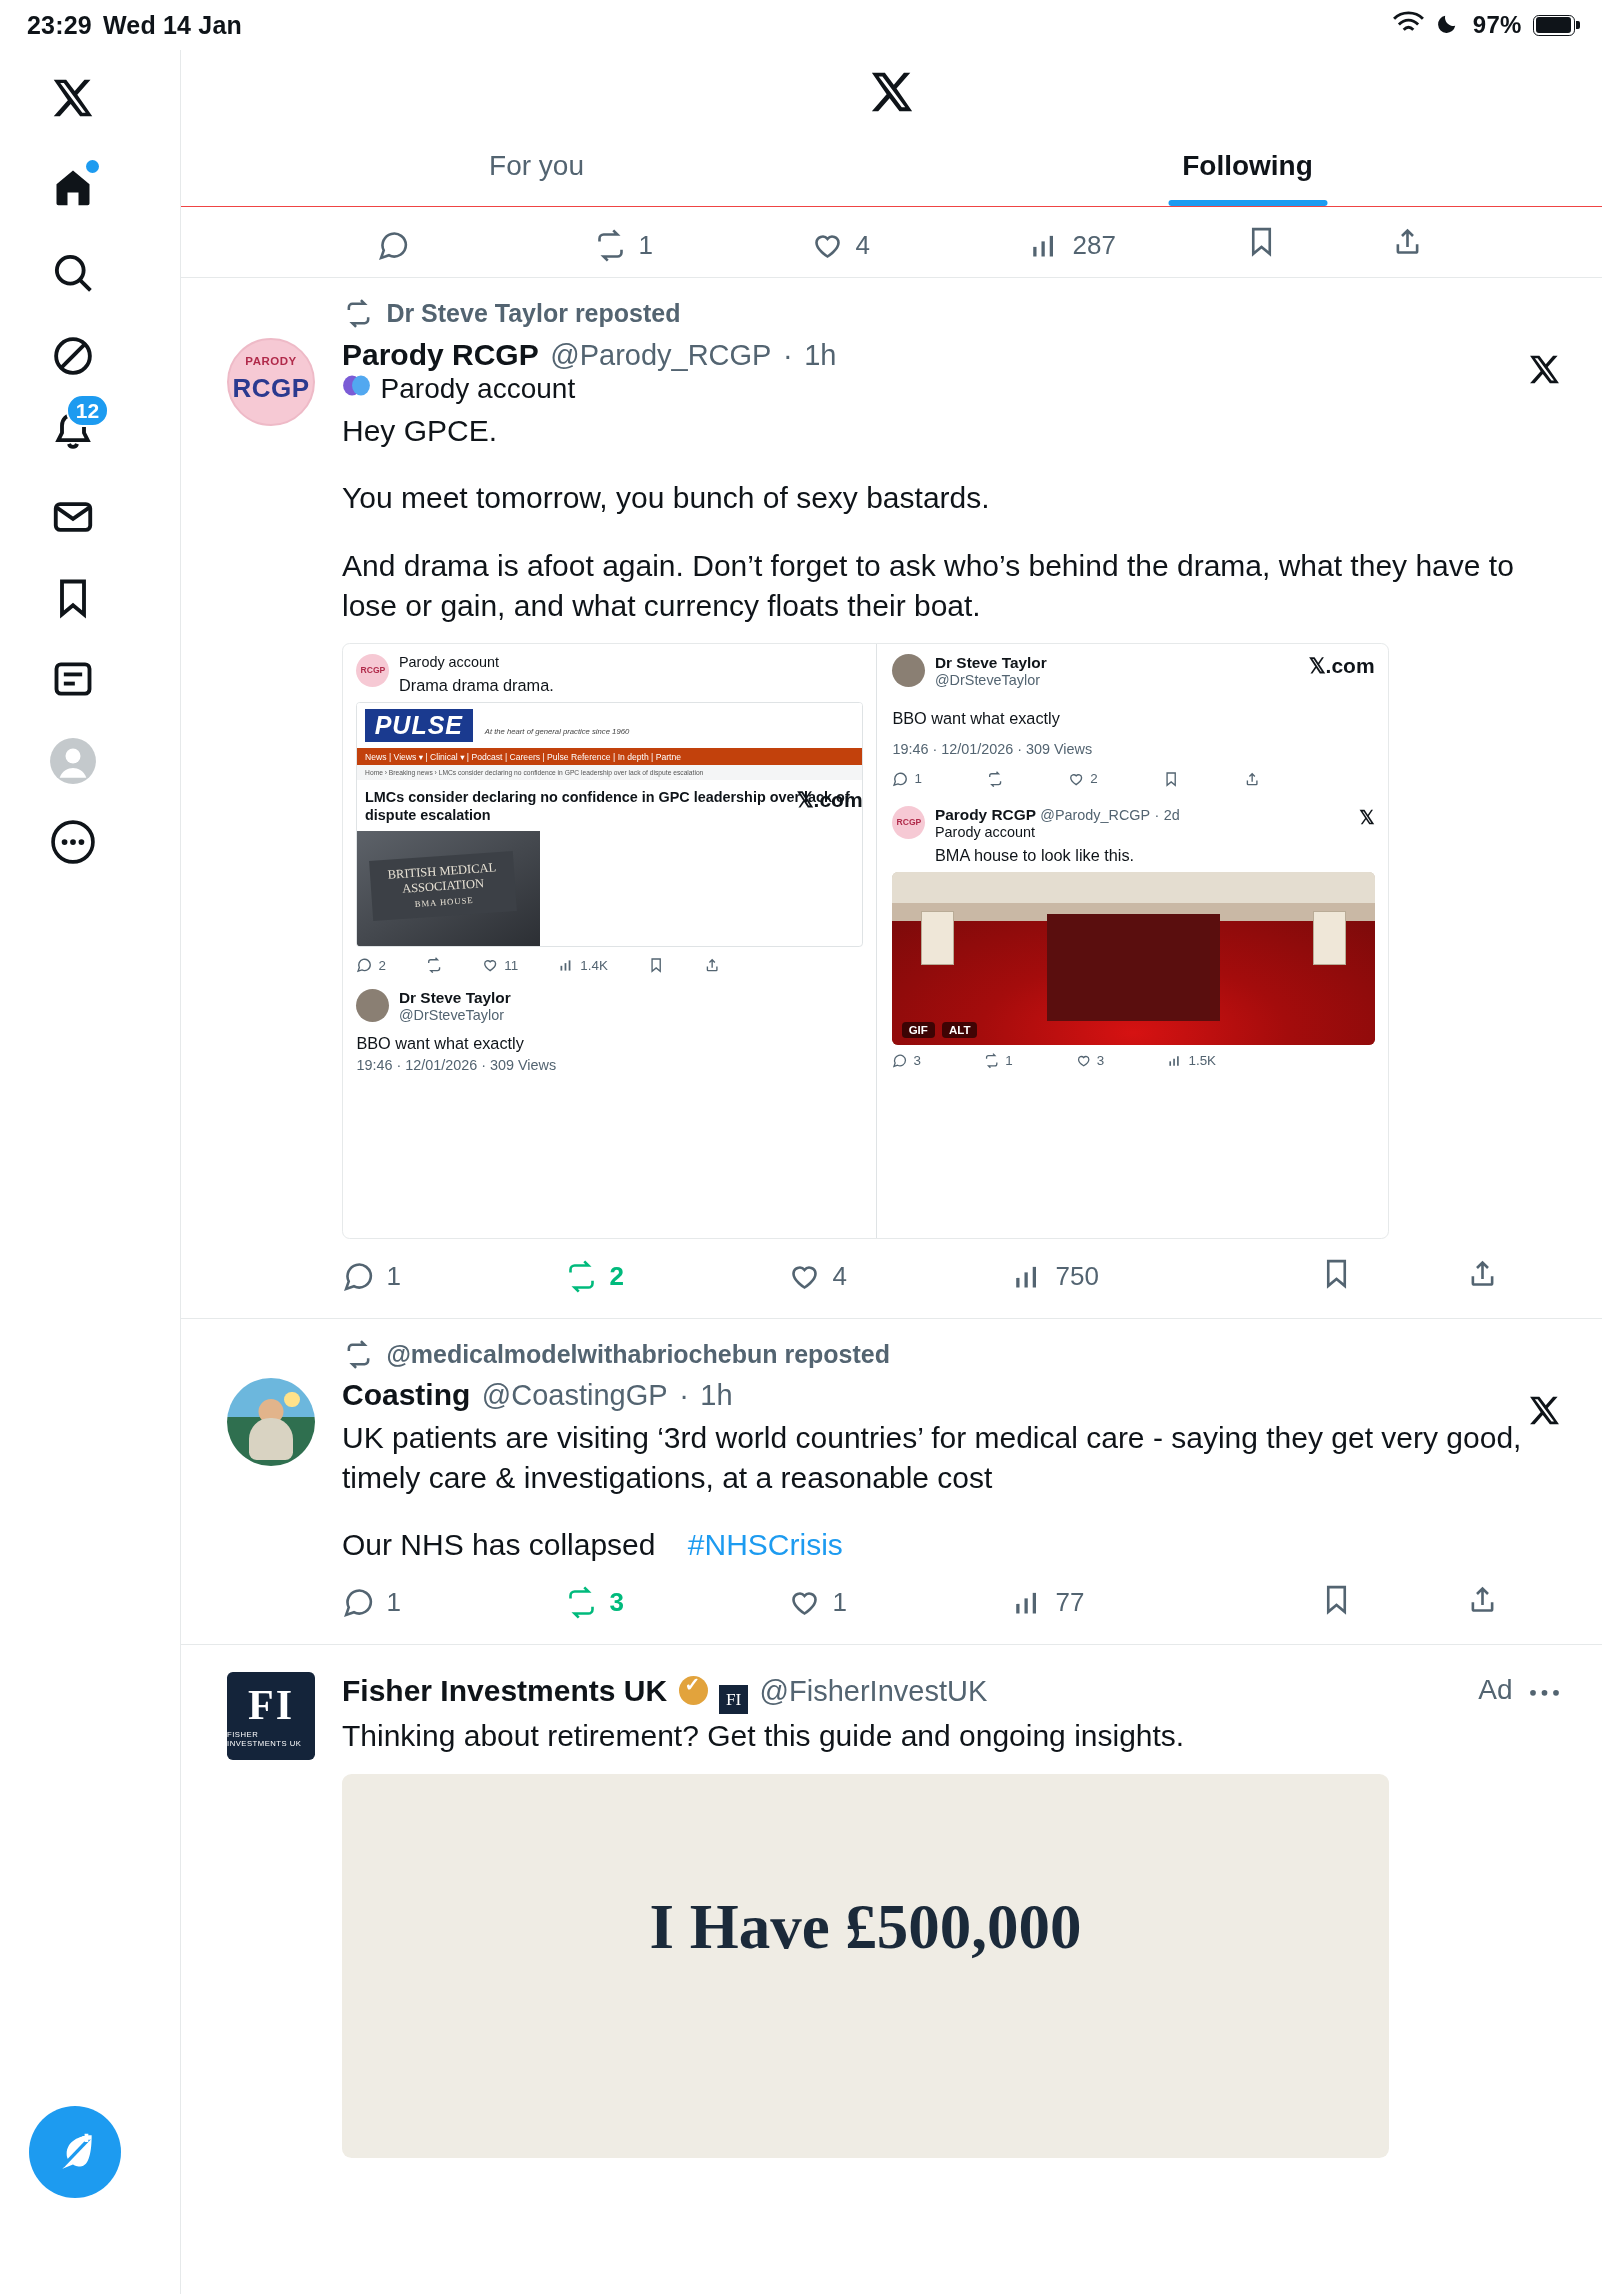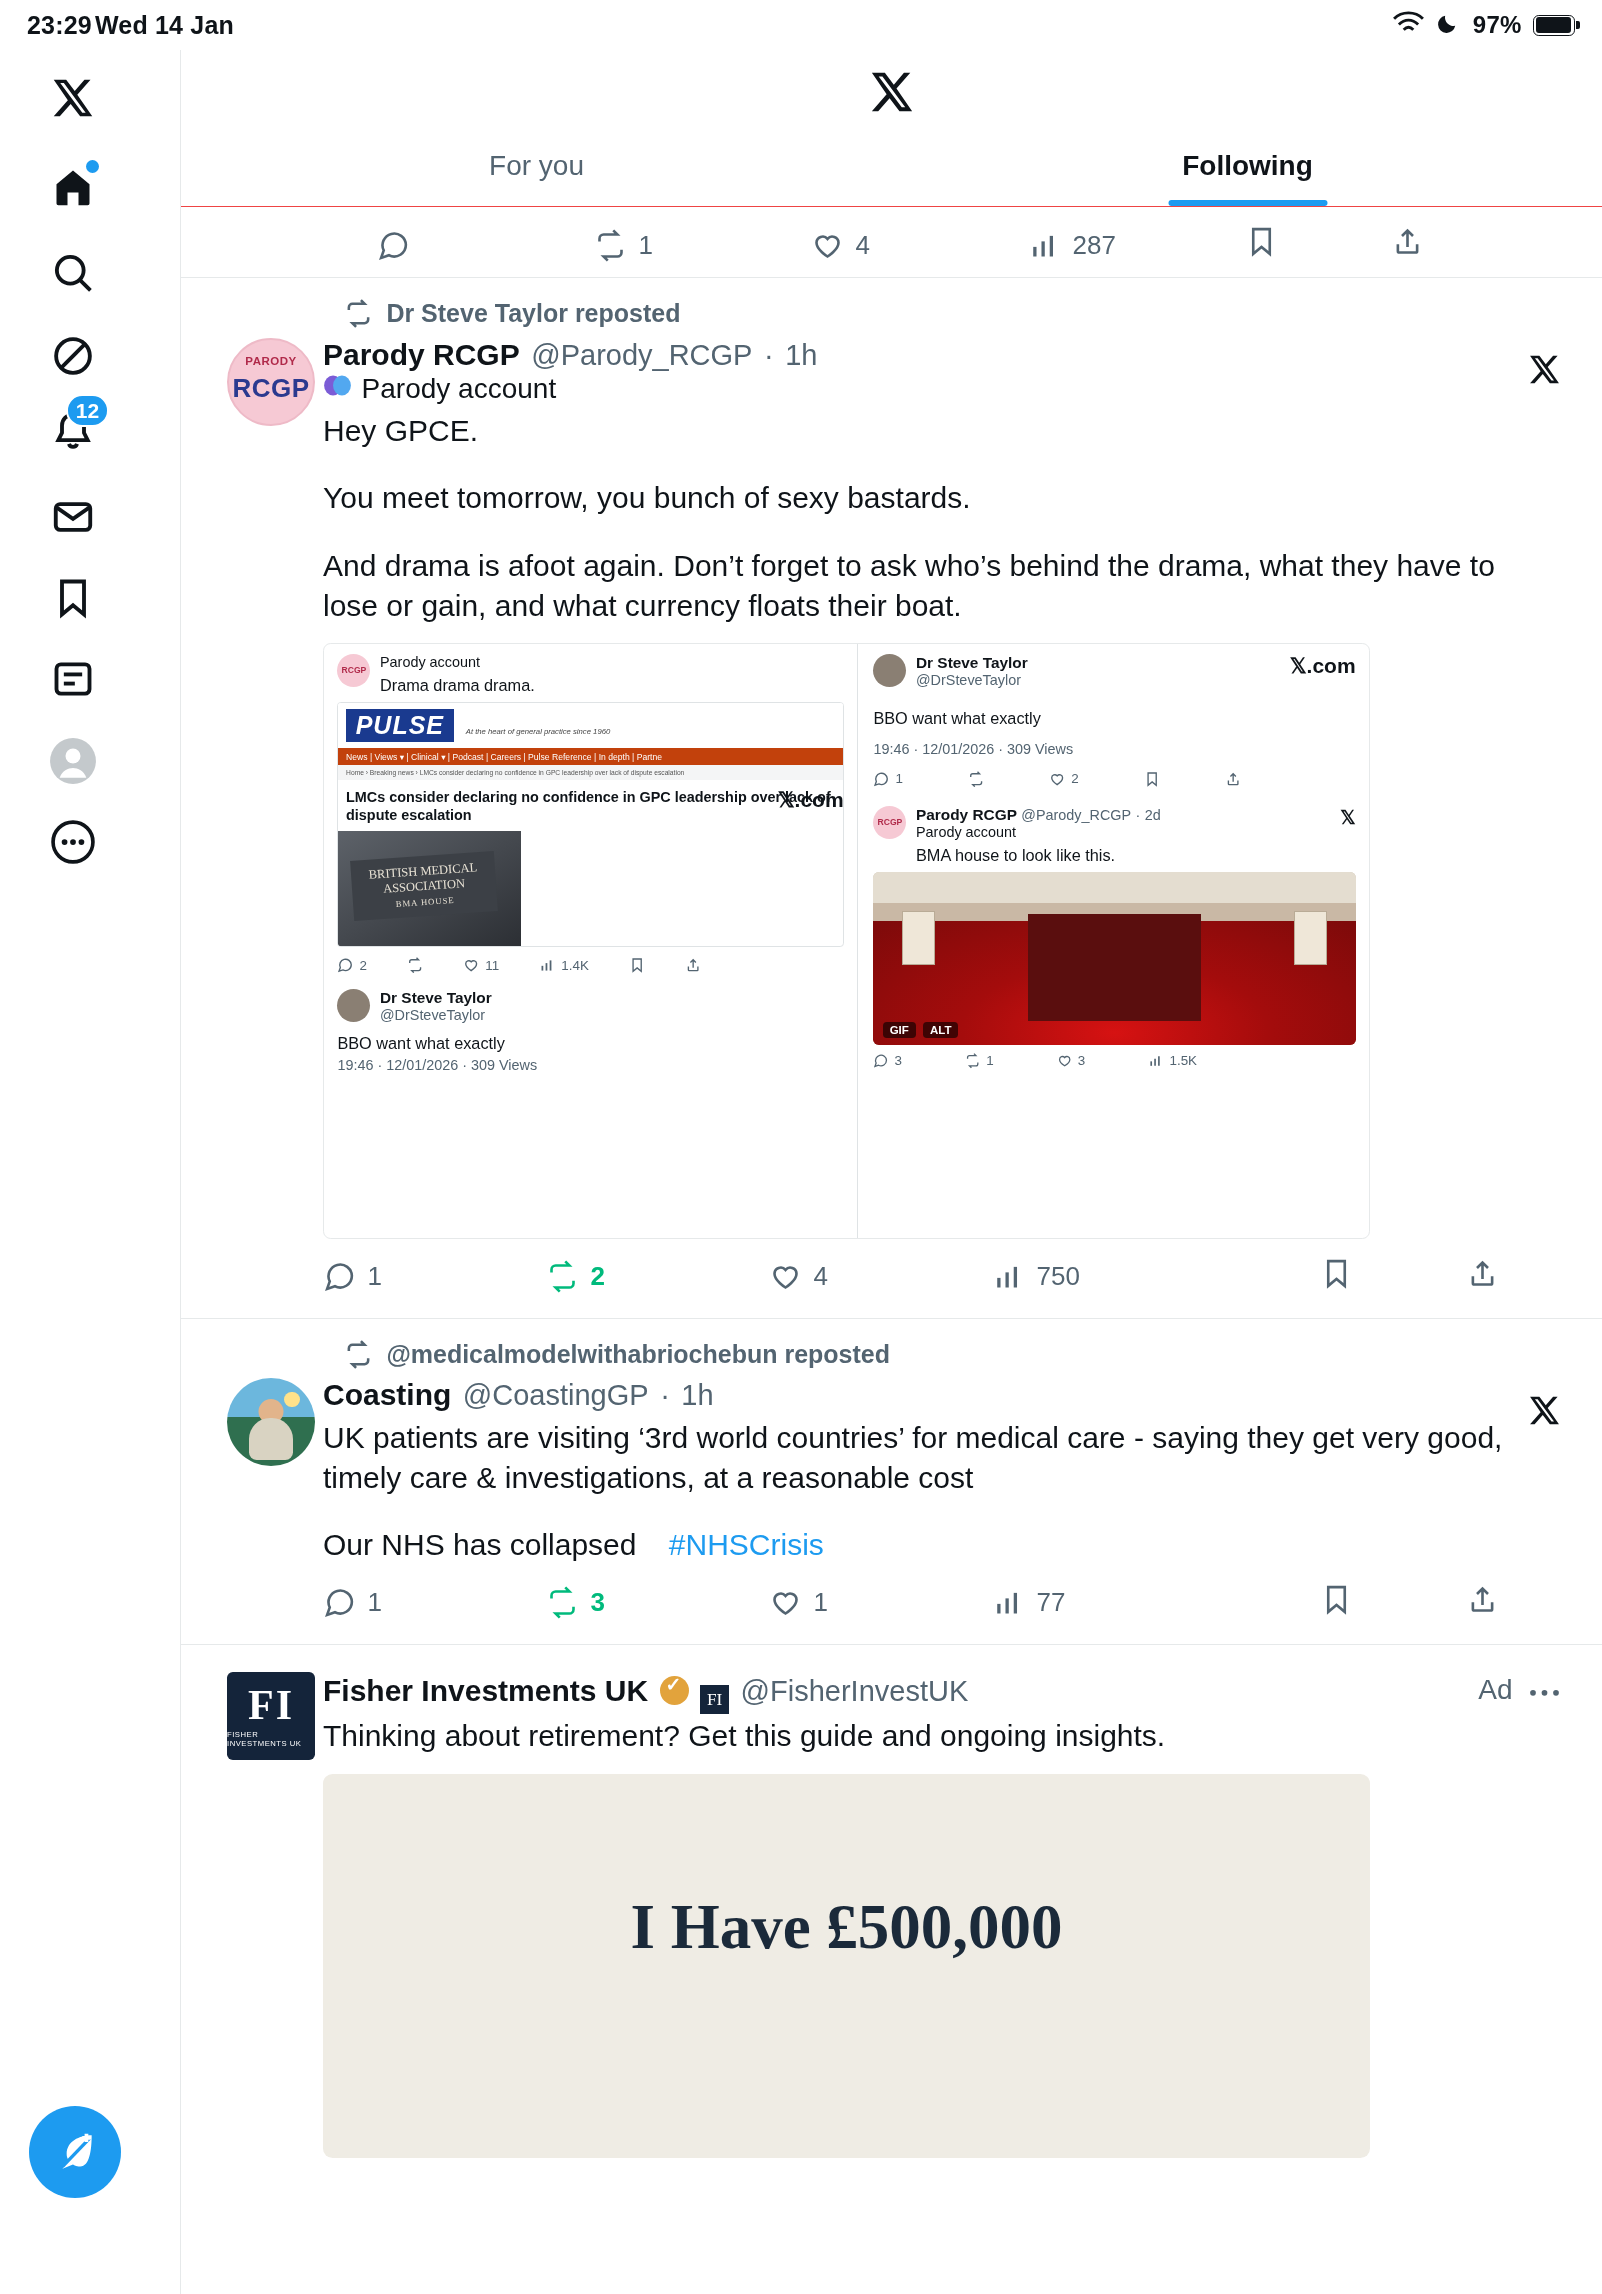--- a/index.html
+++ b/index.html
@@ -11,21 +11,21 @@
     overflow: hidden;
   }
   .screen { position: relative; width: 1602px; height: 2294px; }
 
   
   .statusbar {
     position: absolute; top: 0; left: 0; width: 1602px; height: 50px;
     display: flex; align-items: center; padding: 0 27px;
     font-size: 25px; font-weight: 600; letter-spacing: 0.2px;
   }
-  .statusbar .time { margin-right: 3px; }
+  .statusbar .time { margin-right: 11px; }
   .statusbar .date { font-weight: 600; }
   .statusbar .right { margin-left: auto; display: flex; align-items: center; gap: 11.5px; }
   .statusbar .pct { font-size: 24px; font-weight: 600; }
   .battery {
     width: 42px; height: 21px; border: 1.9px solid #0f1419; border-radius: 5.8px;
     position: relative; display: inline-block;
   }
   .battery::after {
     content: ""; position: absolute; right: -5.8px; top: 5.8px; width: 3.8px; height: 7.7px;
     background: #0f1419; border-radius: 0 1.9px 1.9px 0;
@@ -88,21 +88,21 @@
 
   .partial-actions {
     position: relative; height: 52px; padding: 0 121px 0 121px;
   }
   .post { border-top: 1px solid #e6e9ea; padding: 21px 46px 0 46px; position: relative; }
   .repost-line {
     display: flex; align-items: center; gap: 13.4px;
     margin-left: 117px; color: #536471; font-size: 25px; font-weight: 700;
     margin-bottom: 9.6px;
   }
-  .post-body { display: flex; gap: 8px; }
+  .post-body { display: flex; gap: 27px; }
   .avatar {
     width: 88px; height: 88px; border-radius: 50%; flex: 0 0 88px; overflow: hidden;
     position: relative;
   }
   .avatar.rcgp { background: #f6c9d4; border: 2.9px solid #eebac7; }
   .avatar.rcgp .tiny {
     position: absolute; top: 15.4px; left: 0; width: 100%; text-align: center;
     font-size: 11.5px; font-weight: 700; color: #b02a4a; letter-spacing: 0.5px;
   }
   .avatar.rcgp .big {

